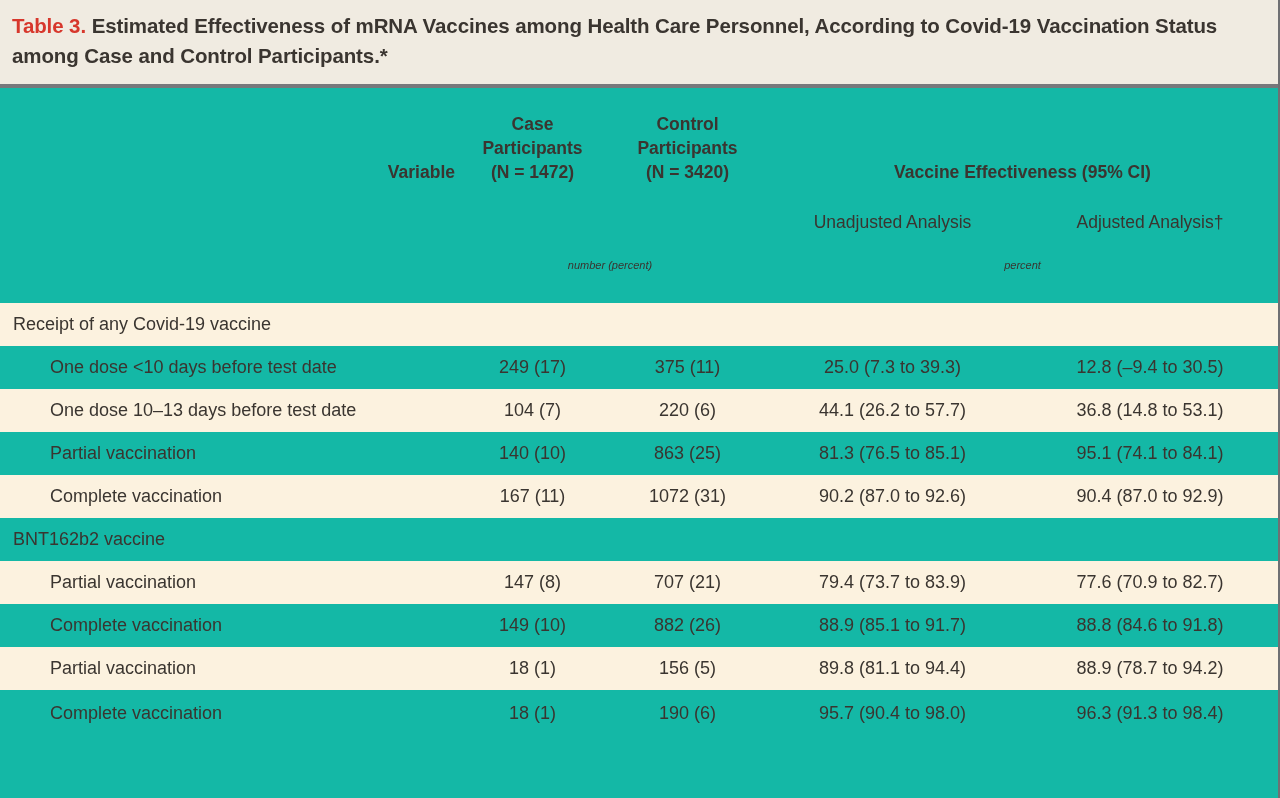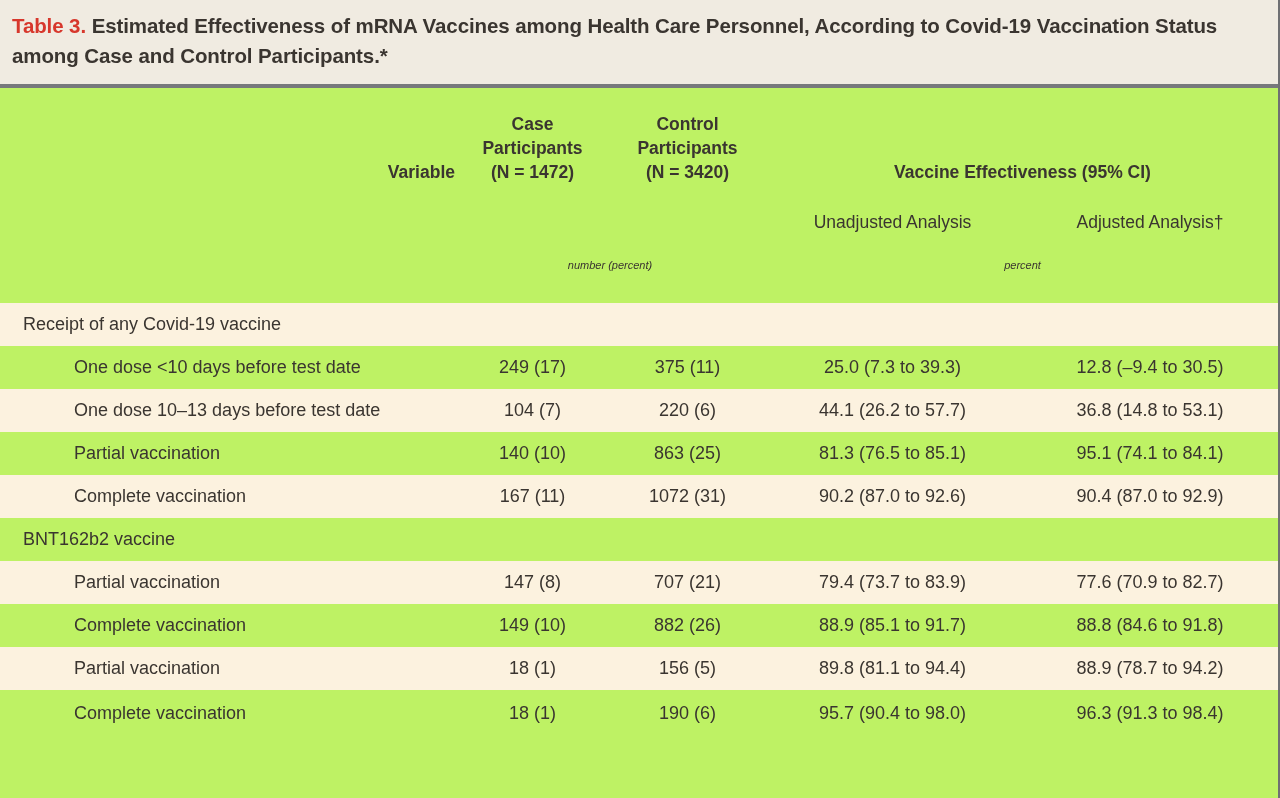--- a/index.html
+++ b/index.html
@@ -2,21 +2,21 @@
 <html><head>
 <meta charset="utf-8">
 <style>
   html, body { margin: 0; padding: 0; background: #ffffff; }
   * { box-sizing: border-box; }
 
   .page {
     width: 1280px;
     height: 798px;
     overflow: hidden;
-    background: #bef264;
+    background: #14b8a6;
     font-family: "Liberation Sans", "DejaVu Sans", sans-serif;
     color: var(--text, #3a3530);
     position: relative;
     border-right: 2px solid var(--border, #6f7073);
   }
 
   .title {
     background: var(--title-bg, #f0ebe1);
     border-bottom: 4px solid var(--rule, #77787b);
     padding: 11px 20px 13px 12px;
@@ -45,22 +45,22 @@
   thead tr.h2 th { padding-top: 18px; padding-bottom: 7px; font-weight: normal; line-height: 22px; }
   thead tr.h3 th { padding-top: 14px; padding-bottom: 27px; font-weight: normal; font-style: italic; font-size: 11px; line-height: 22px; }
 
   .center { text-align: center; }
   .left { text-align: right; }
   .prewrap { white-space: pre-line; }
   .varhead { padding-left: 13px; }
 
   tbody td { height: 43px; vertical-align: middle; font-size: 18px; }
   tbody tr:nth-child(odd) { background: var(--row-tint, #fcf2df); }
-  tbody td.var { padding-left: 23px; text-align: left; }
-  tbody tr.indent td.var { padding-left: 74px; }
+  tbody td.var { padding-left: 13px; text-align: left; }
+  tbody tr.indent td.var { padding-left: 50px; }
   tbody td.num { text-align: center; }
 
   tbody tr:last-child td { height: 70px; vertical-align: top; padding-top: 13px; }
 </style>
 </head>
 <body>
 
 <div class="page" style="--accent-red: #d7372c; --row-tint: #fcf2df; --title-bg: #f0ebe1; --rule: #77787b; --border: #6f7073; --text: #3a3530;">
 
   <div class="title">

